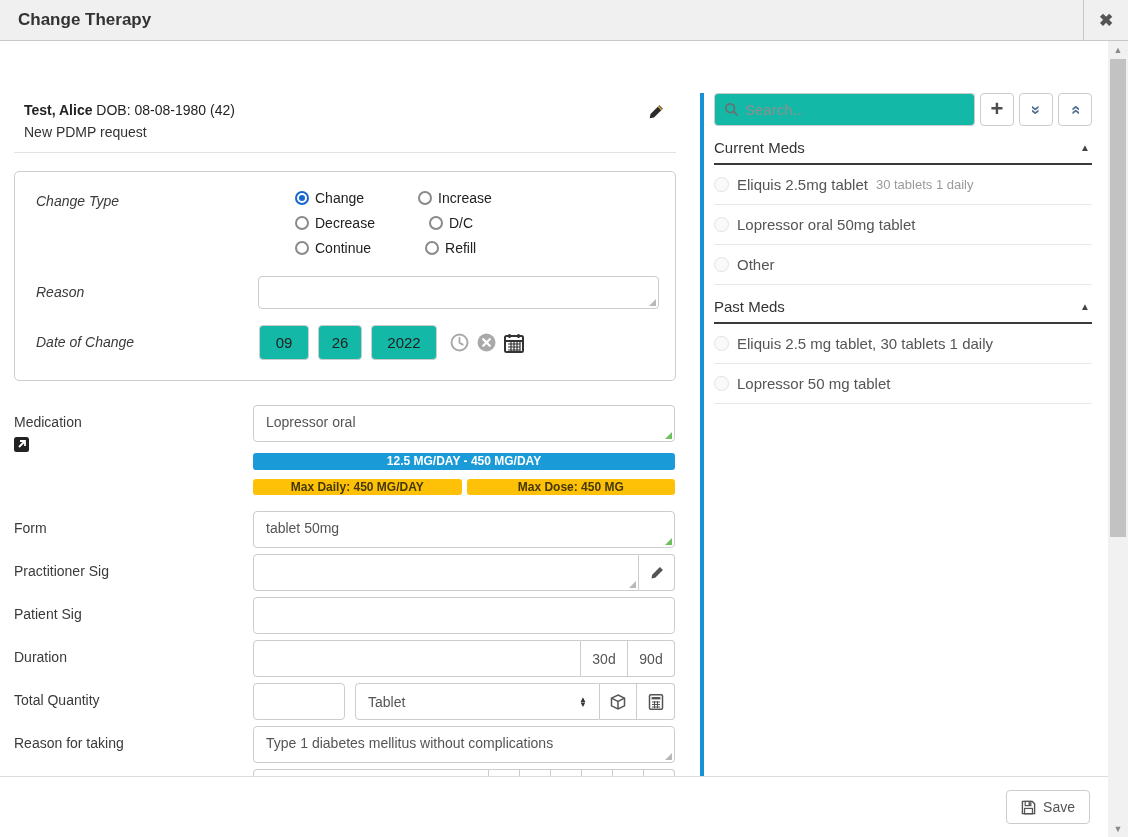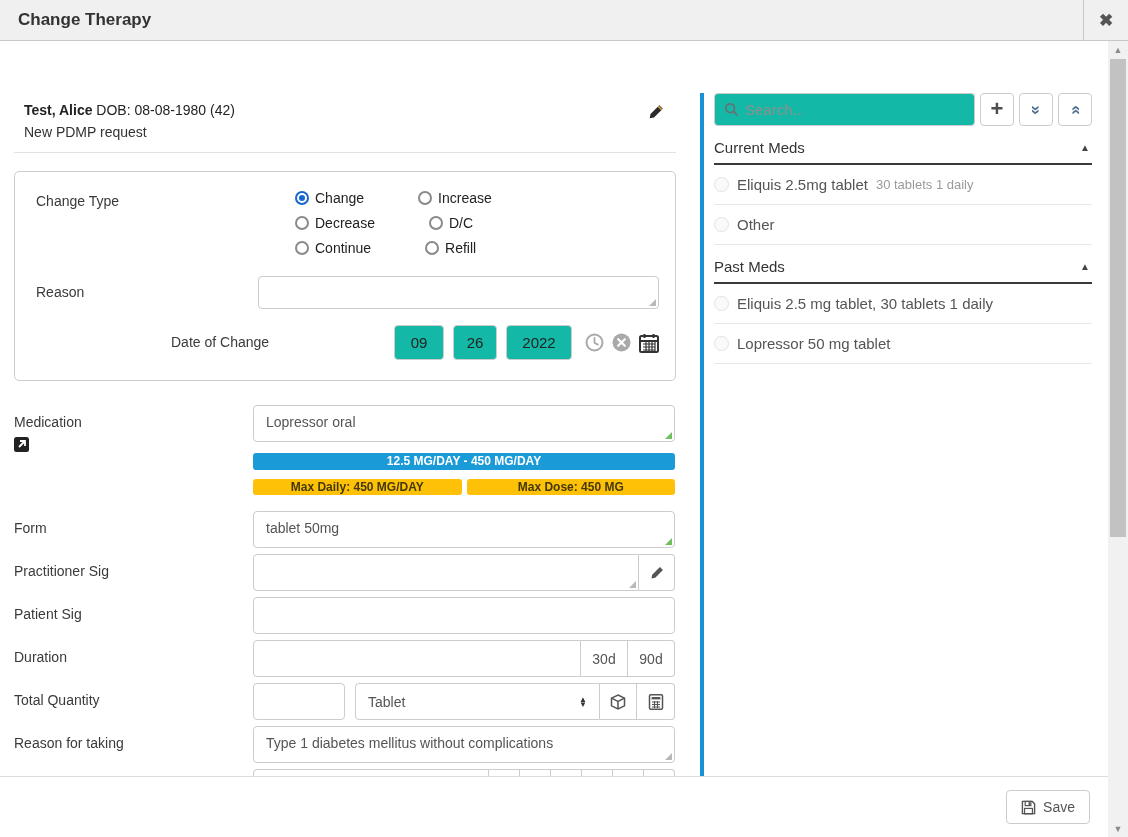--- a/index.html
+++ b/index.html
@@ -29,22 +29,22 @@
   
   .patient { position:relative; padding:4px 0 12px 10px; border-bottom:1px solid #e2e2e2; }
   .patient-line1 { font-size:14px; color:#222; }
   .patient-line1 b { font-weight:bold; }
   .patient-line2 { font-size:14px; color:#333; margin-top:6px; }
   .patient-edit { position:absolute; right:12px; top:6px; cursor:pointer; }
 
   
   .change-box { margin-top:18px; border:1px solid #ccc; border-radius:5px; padding:18px 16px 20px 21px; }
   .box-row { display:flex; margin-bottom:14px; }
-  .box-row:last-child { margin-bottom:0;justify-content:flex-end; }
-  .box-lbl { width:223px; font-size:14px; color:#3a3a3a; padding-top:3px; }
+  .box-row:last-child { margin-bottom:0; }
+  .box-lbl { width:223px; font-size:14px; color:#3a3a3a; padding-top:3px;font-style:italic; }
   .radio-wrap { display:flex; flex-wrap:wrap; column-gap:18px; row-gap:9px; max-width:330px; }
   .radio-opt { display:flex; align-items:center; gap:6px; font-size:14px; color:#222; cursor:pointer;padding-left:36px; }
   .radio { width:14px; height:14px; border:2px solid #8a8a8a; border-radius:50%; position:relative; background:#fff; flex:none; }
   .radio.checked { border-color:#1767d2; }
   .radio.checked::after { content:''; position:absolute; left:2px; top:2px; width:6px; height:6px;
                           border-radius:50%; background:#1767d2; }
 
   
   .ta { border:1px solid #ccc; border-radius:4px; background:#fff; position:relative;
         font-size:14px; color:#555; padding:8px 12px; height:37px; overflow:hidden; }
@@ -386,20 +386,24 @@
         <span class="side-section-title">Current Meds</span>
         <span class="collapse-arrow">▲</span>
       </div>
       <div class="med-item">
         <span class="med-radio"></span>
         <span class="med-name">Eliquis 2.5mg tablet</span>
         <span class="med-detail">30 tablets 1 daily</span>
       </div>
       <div class="med-item">
         <span class="med-radio"></span>
+        <span class="med-name">Lopressor oral 50mg tablet</span>
+      </div>
+      <div class="med-item">
+        <span class="med-radio"></span>
         <span class="med-name">Other</span>
       </div>
 
       <div class="side-section-hdr">
         <span class="side-section-title">Past Meds</span>
         <span class="collapse-arrow">▲</span>
       </div>
       <div class="med-item">
         <span class="med-radio"></span>
         <span class="med-name">Eliquis 2.5 mg tablet, 30 tablets 1 daily</span>

